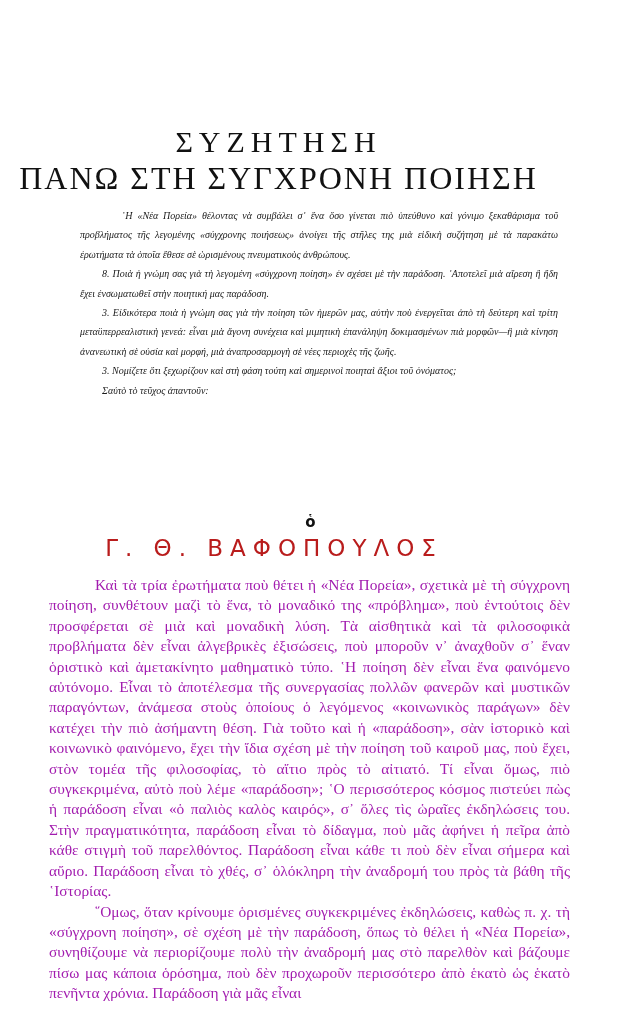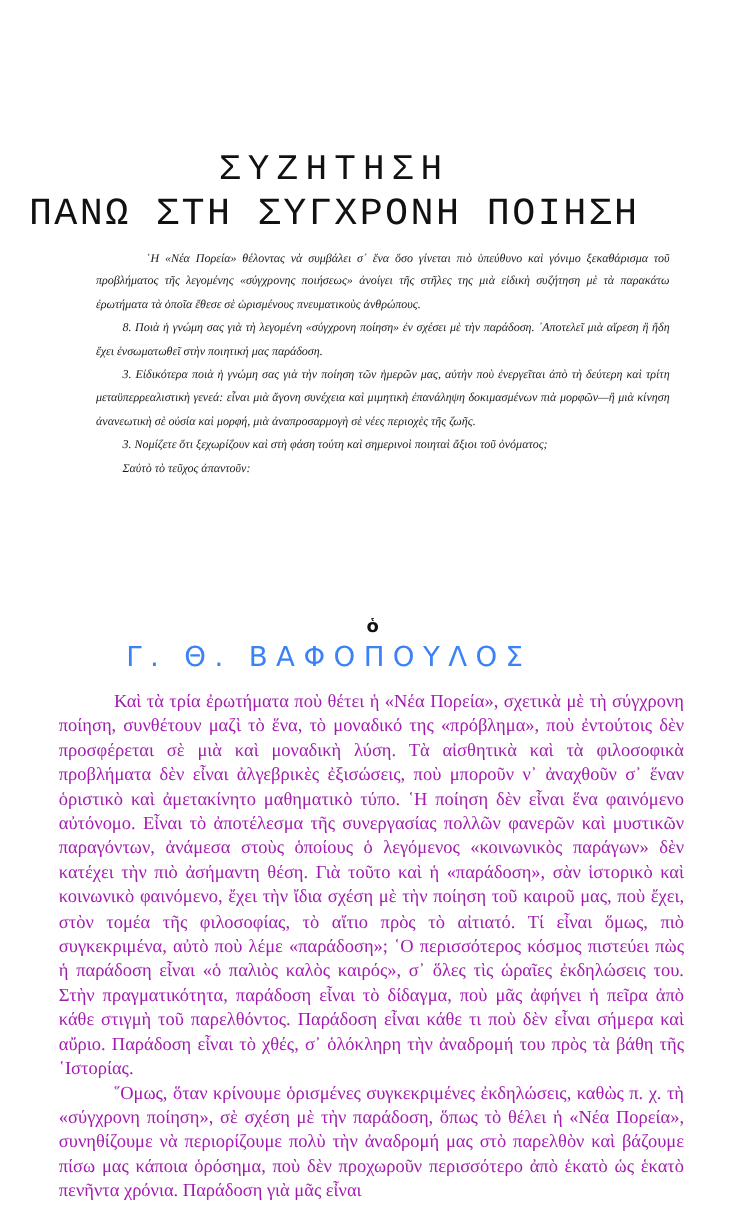--- a/index.html
+++ b/index.html
@@ -5,42 +5,42 @@
   html, body { margin: 0; padding: 0; }
   body {
     width: 621px; height: 1024px; overflow: hidden;
     background: #ffffff; color: #151515;
     font-family: "DejaVu Serif", "Liberation Serif", serif;
     position: relative;
   }
   .page { position: absolute; left: 0; top: 0; width: 621px; height: 1024px; }
   .title {
     position: absolute; left: 0; width: 557px; text-align: center;
-    font-family: Liberation Mono, monospace;
+    font-family: Liberation Serif, serif;
     font-weight: normal; color: #111;
   }
   .title1 { top: 125px; font-size: 30px; letter-spacing: 6px; }
   .title2 { top: 160px; font-size: 32px; letter-spacing: 2px; }
   .intro {
     position: absolute; left: 80px; width: 478px; top: 206px;
     font-family: "Liberation Serif", "DejaVu Serif", serif;
     font-style: italic; font-size: 10px; line-height: 19.4px;
     text-align: justify; color: #1a1a1a;
   }
   .intro p { margin: 0; text-indent: 22px; }
   .intro p.first { text-indent: 42px; }
   .author-article {
     position: absolute; left: 0; width: 621px; top: 513px; text-align: center;
     font-family: "DejaVu Sans", "Liberation Sans", sans-serif;
     font-size: 15px; font-weight: bold; color: #111;
   }
   .author-name {
     position: absolute; left: 0; width: 548px; top: 535px; text-align: center;
     font-family: "DejaVu Sans", "Liberation Sans", sans-serif;
-    font-size: 23px; letter-spacing: 7px; color: #3b82f6;
+    font-size: 23px; letter-spacing: 7px; color: #b91c1c;
   }
   .body-text {
     position: absolute; left: 49px; width: 521px; top: 575px;
     font-family: "Liberation Serif", "DejaVu Serif", serif;
     font-size: 15.4px; line-height: 20.4px; text-align: justify; color: #a21caf;
   }
   .body-text p { margin: 0; text-indent: 46px; }
 </style>
 </head>
 <body>

